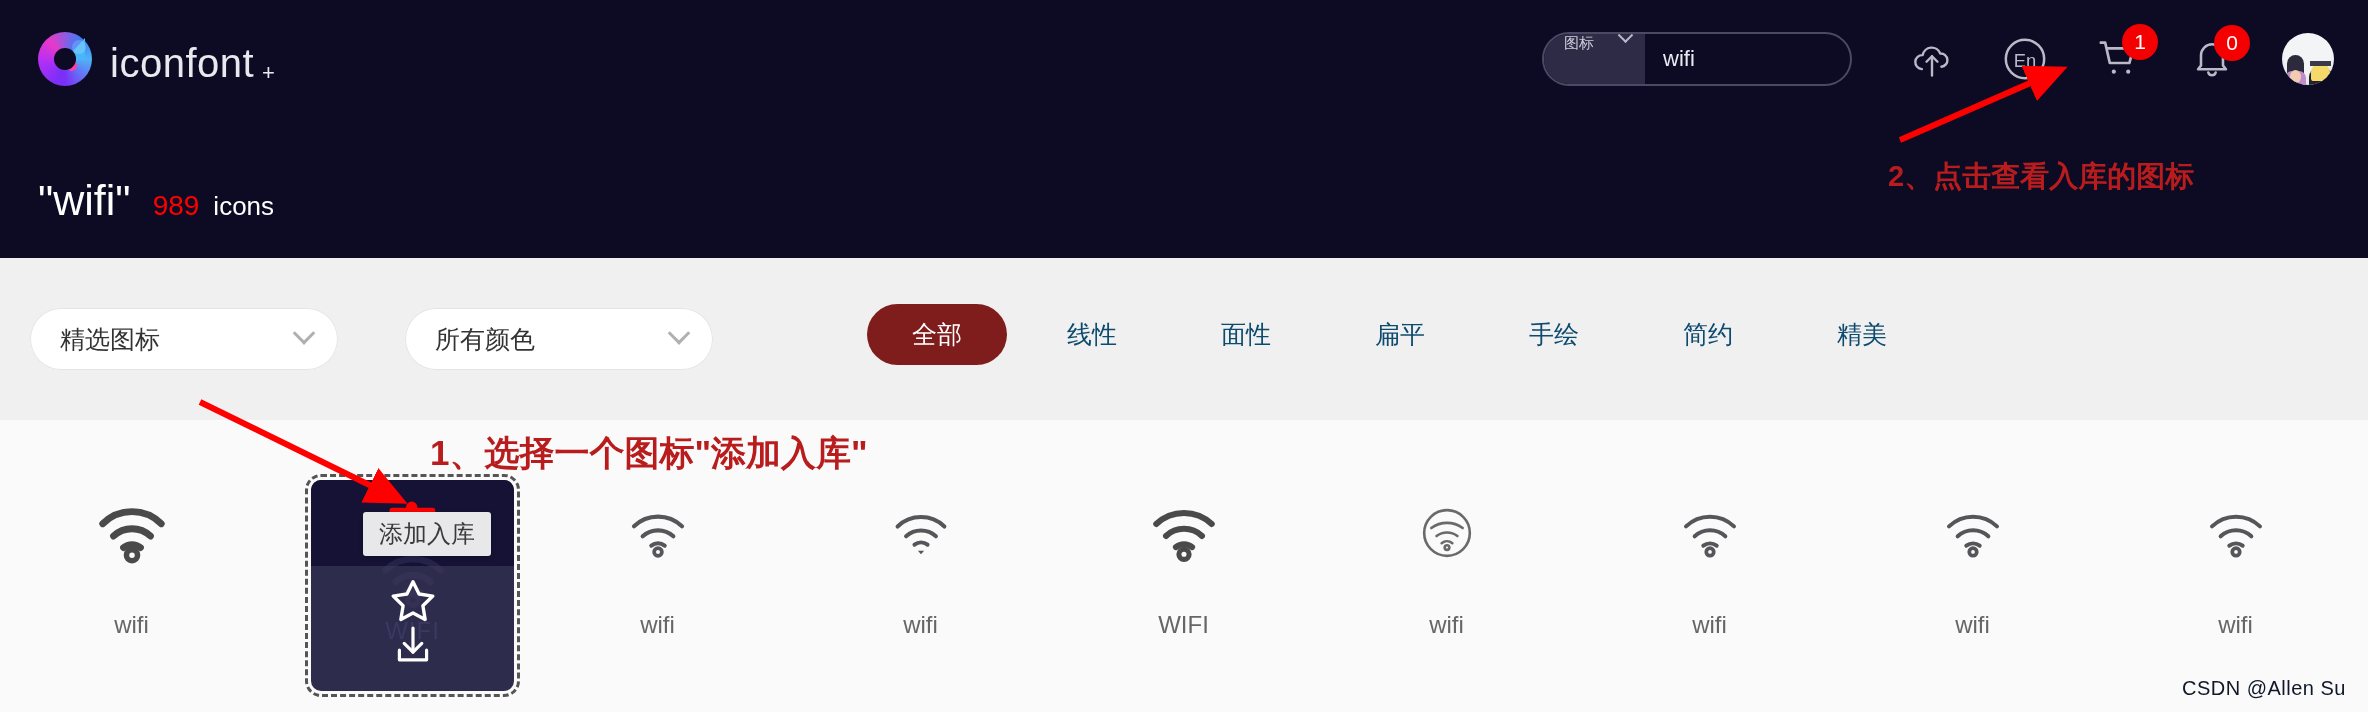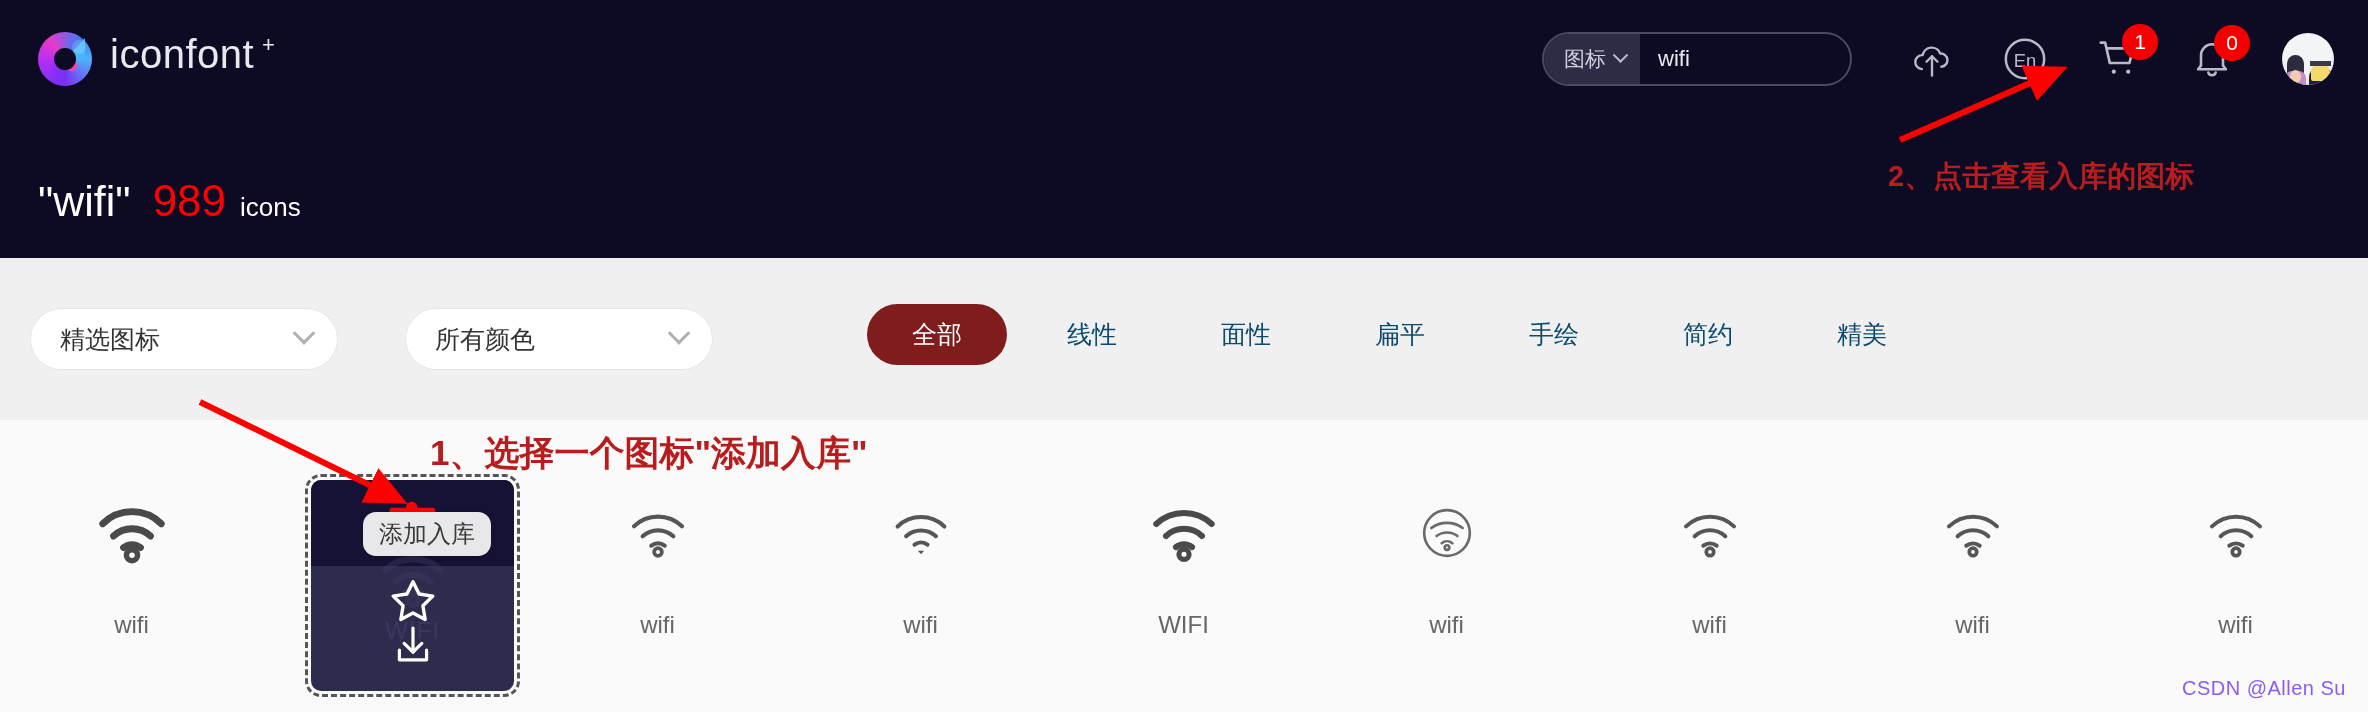--- a/index.html
+++ b/index.html
@@ -13,21 +13,21 @@
   
   .header {
     position:absolute; left:0; top:0; width:2368px; height:258px;
     background:#0d0a23;
   }
   .navbar {
     position:absolute; left:0; top:0; width:2368px; height:118px;
     display:flex; align-items:center;
   }
   .logo-wrap {
-    display:flex; align-items:flex-start; margin-left:38px;
+    display:flex; align-items:flex-end; margin-left:38px;
   }
   .logo-mark {
     width:54px; height:54px; border-radius:50%;
     background:
       radial-gradient(circle at 62% 62%, #ff3fa4 0 11%, transparent 11.5%),
       conic-gradient(from 200deg at 50% 50%, #7b2ff7 0deg, #b02ff7 60deg, #e839c9 120deg, #3b7df5 200deg, #4fb3f6 250deg, #7b2ff7 340deg);
     position:relative;
   }
   .logo-mark::after{
     content:""; position:absolute; left:50%; top:50%;
@@ -61,22 +61,22 @@
   .nav-dots { display:flex; gap:13px; margin-left:10px; cursor:pointer; }
   .nav-dots i { width:13px; height:13px; border-radius:50%; background:#6f6f86; display:block; }
 
   .right-zone { position:absolute; right:34px; top:0; height:118px; display:flex; align-items:center; }
   .search-box {
     width:310px; height:54px; border:2px solid #4a4a63; border-radius:27px;
     display:flex; align-items:center; overflow:hidden; background:transparent;
     margin-right:58px;
   }
   .search-type {
-    height:100%; background:#2d2b46; display:flex; align-items:center;
-    padding:0 14px 0 20px; color:#cfcfdd; font-size:21px; gap:9px; cursor:pointer;
+    height:100%; background:#2d2b46; display:flex; align-items:flex-start;
+    padding:0 14px 0 20px; color:#cfcfdd; font-size:15px; gap:26px; cursor:pointer;
     white-space:nowrap;
   }
   .chev { width:11px; height:11px; border-right:2px solid #b9b9cb; border-bottom:2px solid #b9b9cb; transform:rotate(45deg) translate(-3px,-3px); }
   .search-input {
     flex:1; background:transparent; border:none; outline:none;
     color:#e9e9f2; font-size:22px; padding-left:18px;
     font-family:"Liberation Sans",sans-serif;
   }
 
   .icon-btn { position:relative; margin-right:48px; cursor:pointer; display:flex; align-items:center; justify-content:center; }
@@ -98,21 +98,21 @@
   .av-face2 { position:absolute; right:6px; bottom:6px; width:14px; height:14px; background:#f5cfa8; border-radius:50%; }
   .av-body2 { position:absolute; right:1px; bottom:0; width:24px; height:16px; background:#22222e; border-radius:8px 8px 0 0; }
   .av-band { position:absolute; right:3px; bottom:19px; width:21px; height:5px; background:#3a3a48; }
 
   
   .title-row {
     position:absolute; left:38px; top:176px;
     display:flex; align-items:baseline;
   }
   .t-query { font-size:43px; color:#ffffff; font-weight:400; }
-  .t-count { font-size:44px; color:#ff0000; margin-left:22px; font-weight:400; }
+  .t-count { font-size:28px; color:#ff0000; margin-left:22px; font-weight:400; }
   .t-unit  { font-size:26px; color:#ffffff; margin-left:14px; }
 
   
   .filterbar {
     position:absolute; left:0; top:258px; width:2368px; height:162px;
     background:#f0f0f0;
   }
   .select {
     position:absolute; top:308px; height:62px; border-radius:31px;
     background:#fff; display:flex; align-items:center; justify-content:space-between;
@@ -166,33 +166,33 @@
     padding-top:8px;
   }
   .card-label {
     position:absolute; left:0; bottom:46px; width:100%; text-align:center;
     font-size:24px; color:#3b3862; letter-spacing:1px;
   }
   .card-dl { position:absolute; left:50%; bottom:18px; transform:translateX(-50%); }
   .tooltip {
     position:absolute; left:100px; top:87px; z-index:9;
     background:#e8e8ea; color:#3a3a3a; font-size:24px;
-    padding:6px 16px; border-radius:13px; white-space:nowrap;
+    padding:6px 16px; border-radius:3px; white-space:nowrap;
     box-shadow:0 1px 4px rgba(0,0,0,.25);
   }
 
   
   .anno { position:absolute; color:#b91c1c; font-weight:bold; white-space:nowrap; }
   #anno1 { left:430px; top:430px; font-size:35px; }
   #anno2 { left:1888px; top:157px; font-size:29px; }
   .arrow-svg { position:absolute; left:0; top:0; width:2368px; height:712px; pointer-events:none; }
 
   .watermark {
     position:absolute; right:22px; bottom:12px;
-    font-size:20px; color:#8b5cf6; letter-spacing:.5px;
+    font-size:20px; color:#0f172a; letter-spacing:.5px;
   }
 </style>
 </head>
 <body>
 
 <div class="header">
 
   <div class="navbar">
 
     <div class="logo-wrap">

